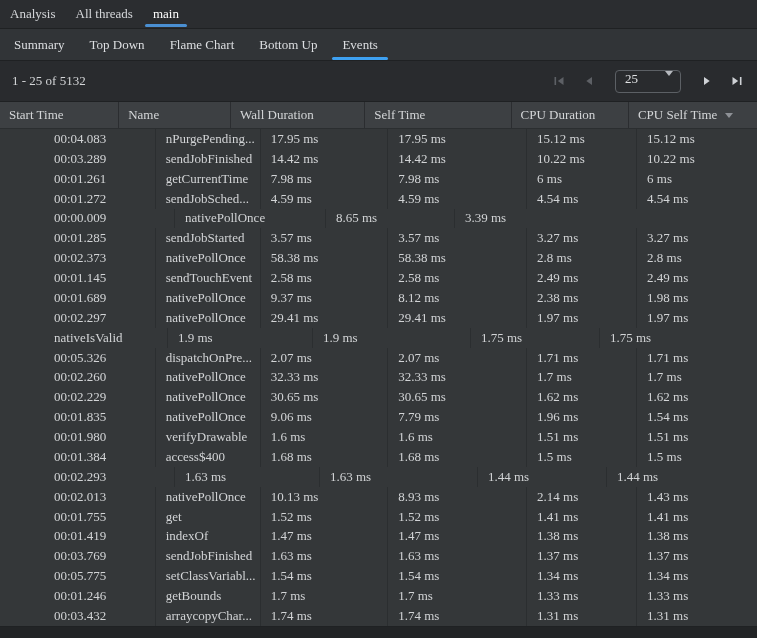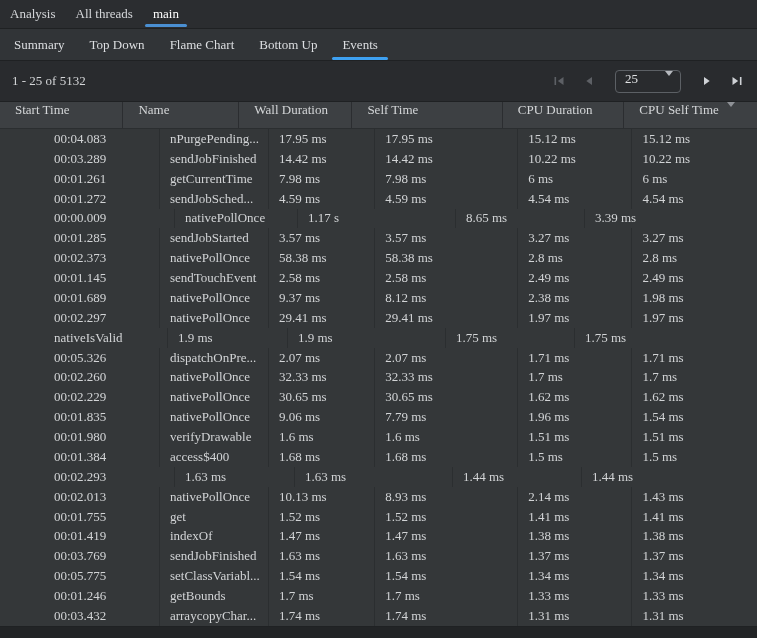--- a/index.html
+++ b/index.html
@@ -37,31 +37,31 @@
   .range{font-size:13px;color:#d3d5d7;}
   .controls{margin-left:auto;display:flex;align-items:center;gap:14px;}
   .icon-btn{background:none;border:none;padding:2px;color:#cfd2d6;display:flex;align-items:center;cursor:default;}
   .icon-btn.disabled{color:#5d6065;}
   .pagesize{width:66px;height:23px;border:1px solid #5c6065;border-radius:4px;display:flex;padding:0 7px 0 9px;color:#e0e2e4;font-size:13px;margin:8px 4px;}
   .chev{margin-left:auto;width:0;height:0;border-left:4px solid transparent;border-right:4px solid transparent;border-top:5px solid #b6b9be;}
 
   
   .table{display:flex;flex-direction:column;flex:1;}
   .thead{height:27px;background:var(--bg-header);border-bottom:1px solid var(--grid);display:flex;}
-  .th{display:flex;padding-left:15px;font-size:13px;color:#d4d6d8;border-left:1px solid var(--bg-topbar);}
+  .th{display:flex;align-items:center;padding-left:9px;font-size:13px;color:#d4d6d8;border-left:1px solid var(--bg-topbar);}
   .th:first-child{border-left:none;}
   .sort-arrow{margin-left:8px;width:0;height:0;border-left:4px solid transparent;border-right:4px solid transparent;border-top:5px solid #8e9196;}
   .tbody{background:var(--bg-body);}
   .tr{display:flex;height:19.88px;padding-left:44px;}
   .td{display:flex;align-items:center;padding-left:10px;font-size:13px;color:var(--text);border-left:1px solid var(--grid);white-space:nowrap;overflow:hidden;}
   .td:first-child{border-left:none;}
   .col0{width:130px;}
   .col1{width:123px;}
   .col2{width:120px;}
-  .col3{width:130px;}
+  .col3{width:130px;margin-left:25px;}
   .col4{width:129px;margin-left:28px;}
   .col5{width:142px;}
   .bottom-strip{flex:1;background:var(--bg-bottom);border-top:1px solid var(--line);}
 </style>
 </head>
 <body>
 
 <div class="app">
 
   <div class="topbar">
@@ -161,21 +161,20 @@
           <div class="td col0">00:01.272</div>
           <div class="td col1">sendJobSched...</div>
           <div class="td col2">4.59 ms</div>
           <div class="td col3">4.59 ms</div>
           <div class="td col4">4.54 ms</div>
           <div class="td col5">4.54 ms</div>
         </div>
         <div class="tr">
           <div class="td col0">00:00.009</div>
           <div class="td col1">nativePollOnce</div>
-          <div class="td col3">1.17 s</div>
           <div class="td col4">8.65 ms</div>
           <div class="td col5">3.39 ms</div>
         </div>
         <div class="tr">
           <div class="td col0">00:01.285</div>
           <div class="td col1">sendJobStarted</div>
           <div class="td col2">3.57 ms</div>
           <div class="td col3">3.57 ms</div>
           <div class="td col4">3.27 ms</div>
           <div class="td col5">3.27 ms</div>

